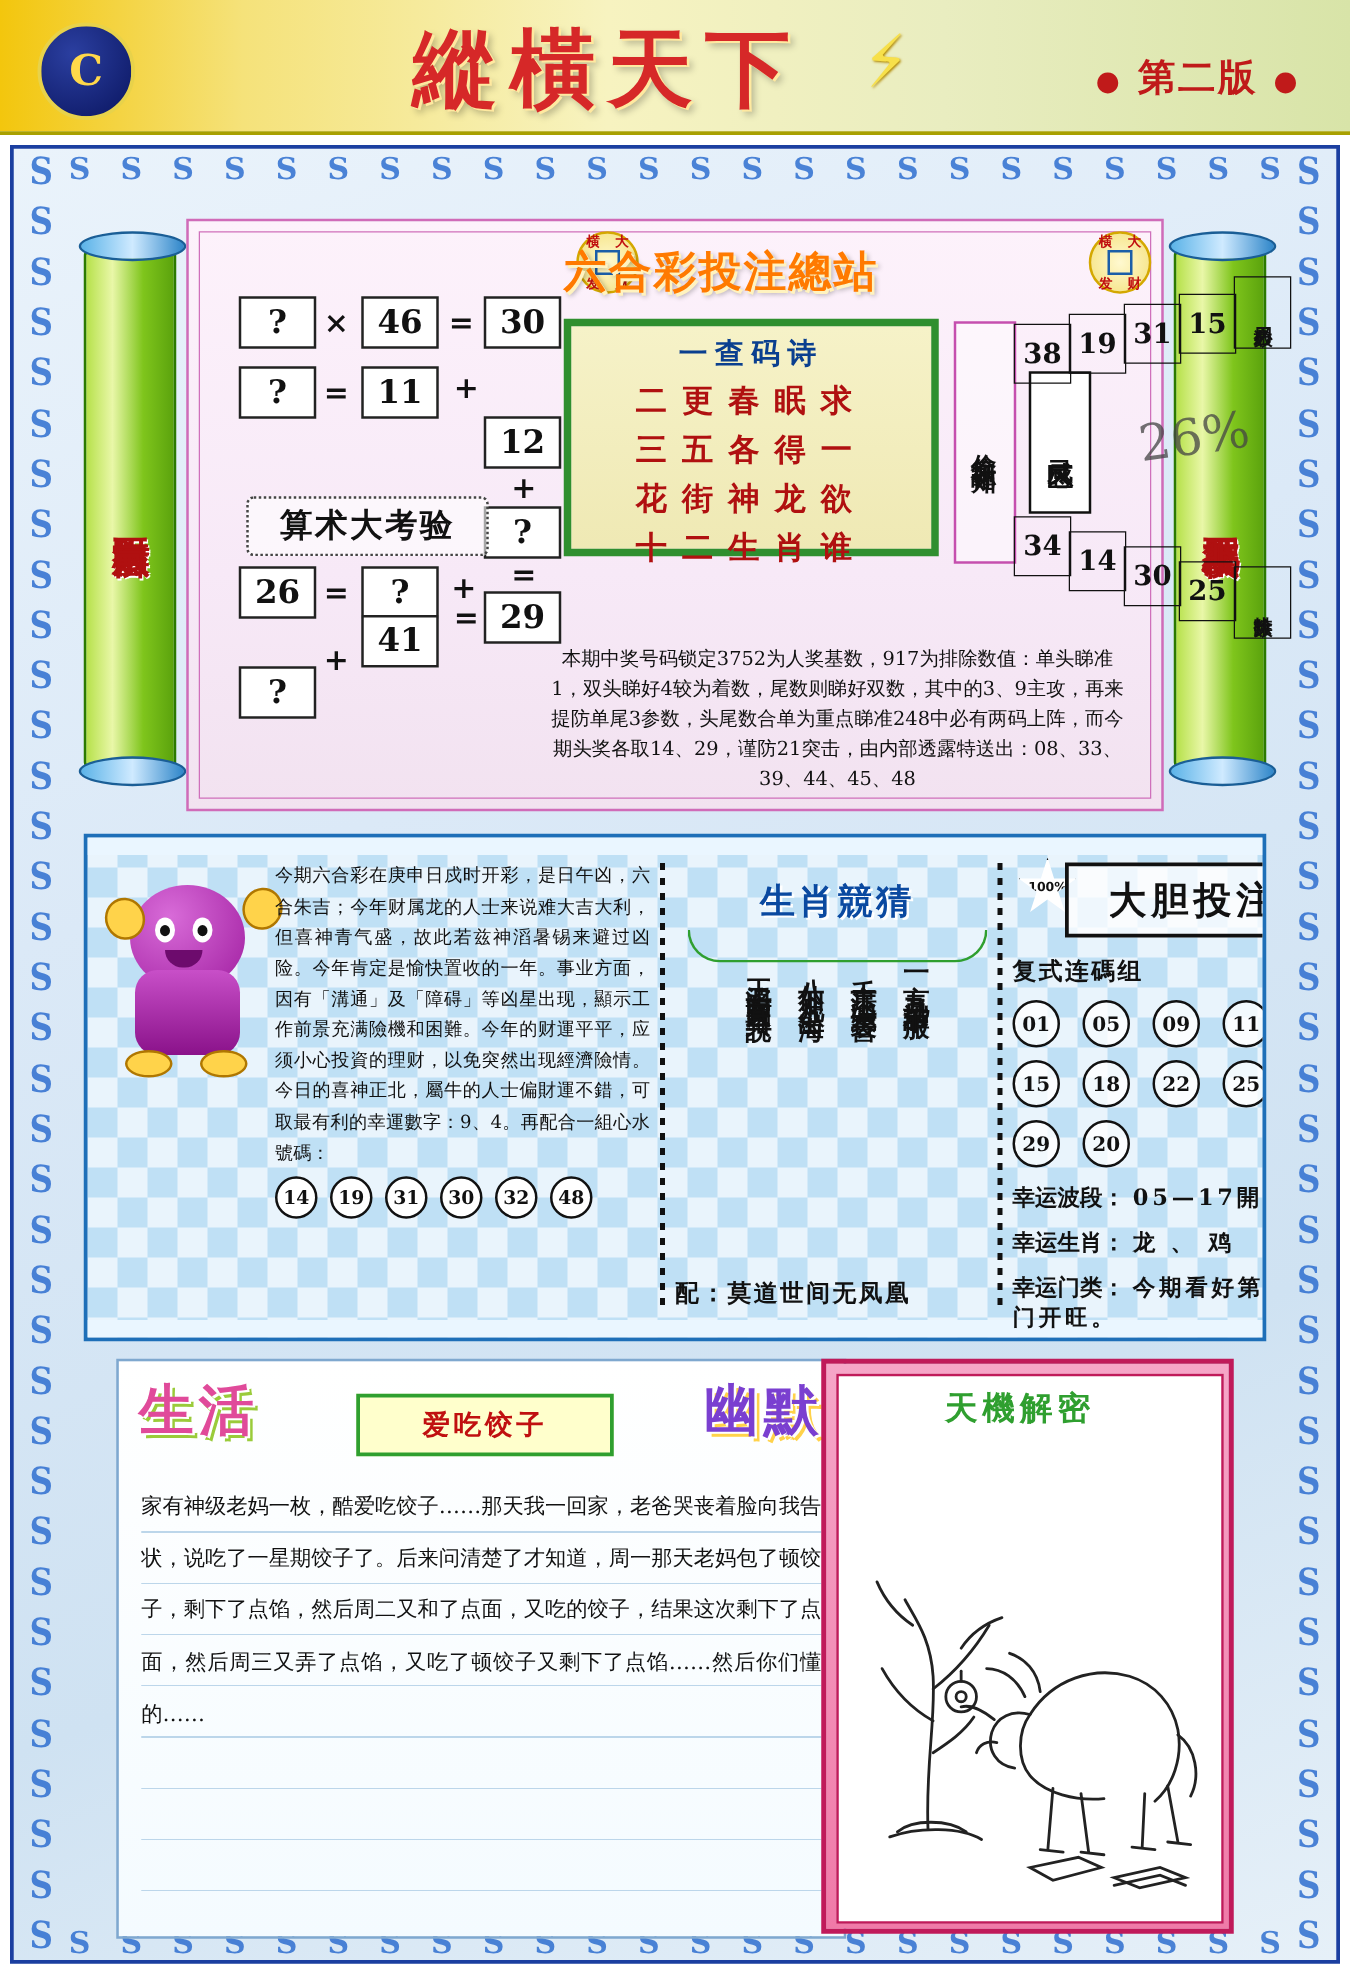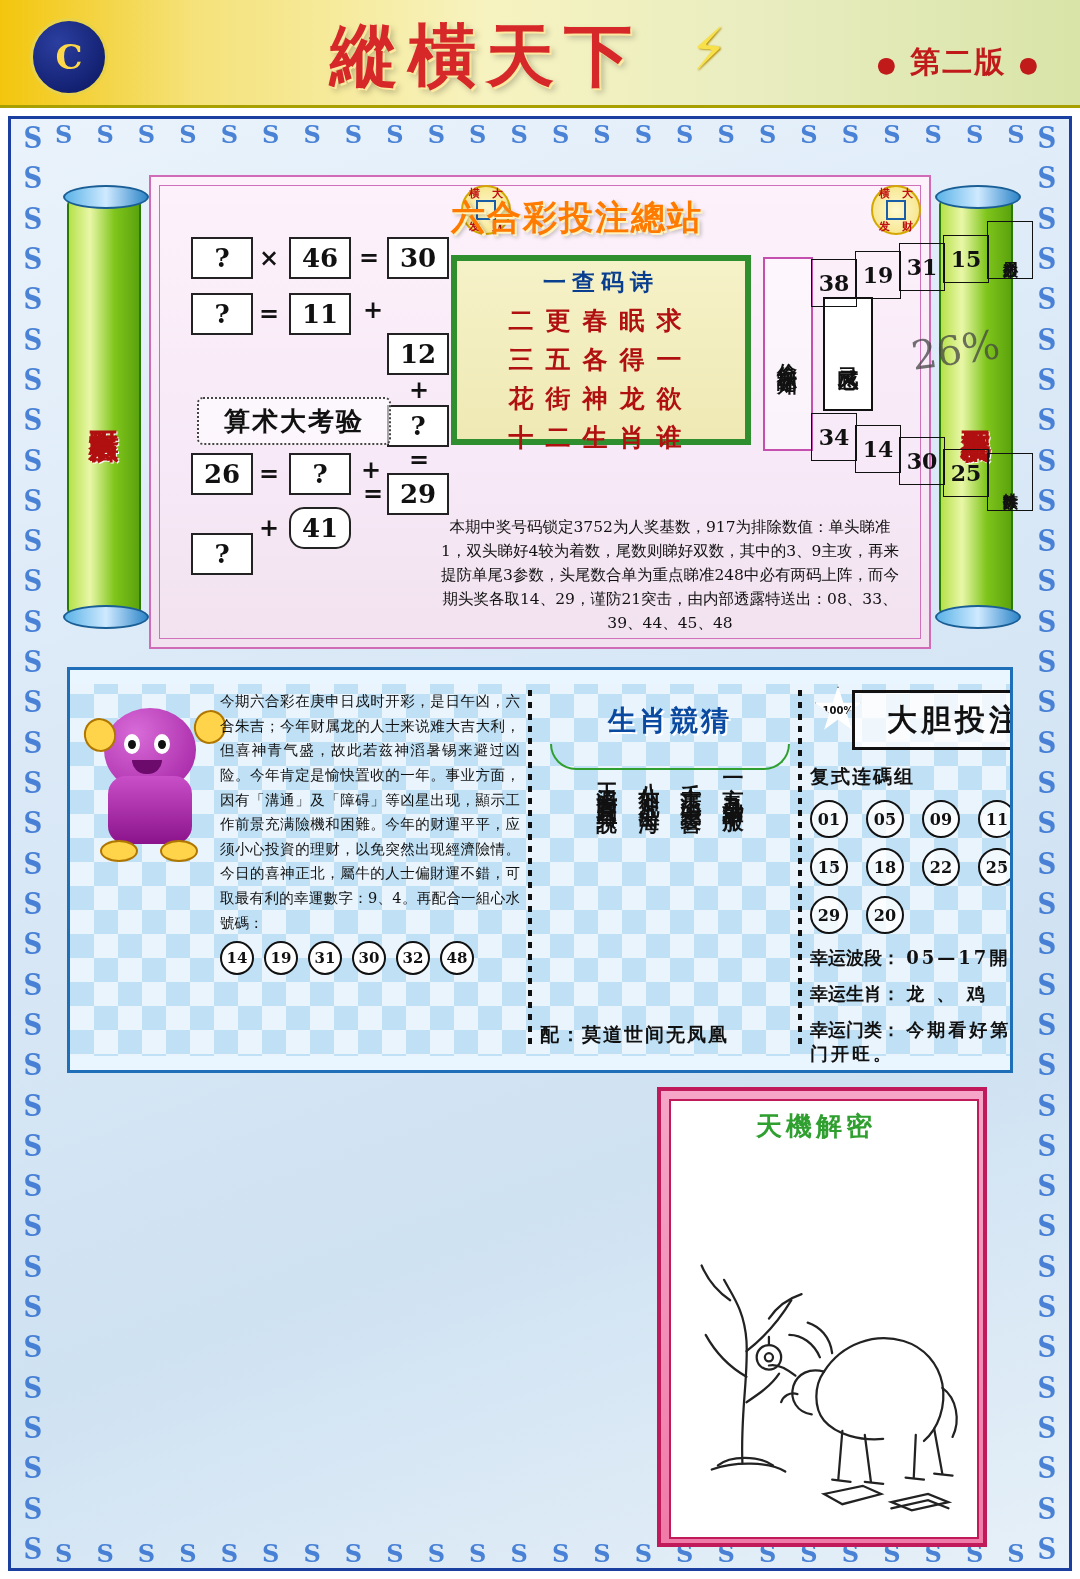--- a/index.html
+++ b/index.html
@@ -547,21 +547,21 @@
 
           <div class="mathlabel">算术大考验</div>
 
           <div class="cell" style="left:10px;top:216px;">26</div>
           <div class="op" style="left:78px;top:222px;">=</div>
           <div class="cell" style="left:108px;top:216px;">?</div>
           <div class="op" style="left:180px;top:218px;">+</div>
 
           <div class="cell" style="left:10px;top:296px;">?</div>
           <div class="op" style="left:78px;top:276px;">+</div>
-          <div class="cell" style="left:108px;top:270px;border-radius:15px;">41</div>
+          <div class="cell" style="left:108px;top:255px;">41</div>
           <div class="op" style="left:182px;top:242px;">=</div>
           <div class="cell" style="left:206px;top:236px;">29</div>
         </div>
 
         <div class="poembox">
           <div class="ph">一查码诗</div>
           <div class="pl">二更春眠求</div>
           <div class="pl">三五各得一</div>
           <div class="pl">花街神龙欲</div>
           <div class="pl">十二生肖谁</div>
@@ -675,20 +675,26 @@
             <span>幸运生肖：</span>
             <span class="val">龙 、 鸡</span>
           </div>
           <div class="kv">
             <span>幸运门类：</span>
             <span class="val">今期看好第一及第三门开旺。</span>
           </div>
         </div>
       </div>
 
+      <div class="botleft">
+        <div class="humor-title">生活</div>
+        <div class="humor-chip">爱吃饺子</div>
+        <div class="humor-title2">幽默</div>
+        <div class="humor-body">家有神级老妈一枚，酷爱吃饺子……那天我一回家，老爸哭丧着脸向我告状，说吃了一星期饺子了。后来问清楚了才知道，周一那天老妈包了顿饺子，剩下了点馅，然后周二又和了点面，又吃的饺子，结果这次剩下了点面，然后周三又弄了点馅，又吃了顿饺子又剩下了点馅……然后你们懂的……</div>
+      </div>
 
       <div class="botright">
         <div class="inner">
           <div class="pic-title">
             <span class="band"></span>
             <span>天機解密</span>
           </div>
           <svg class="art" viewBox="0 0 300 360">
             <g fill="none" stroke="#222" stroke-width="2.2" stroke-linecap="round">
 

